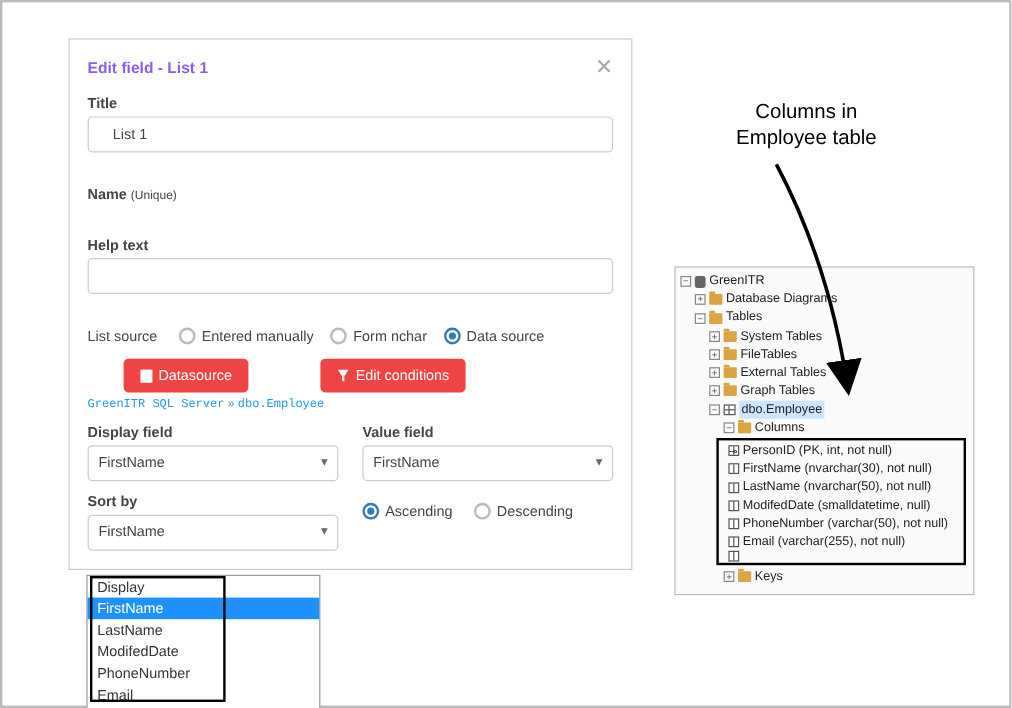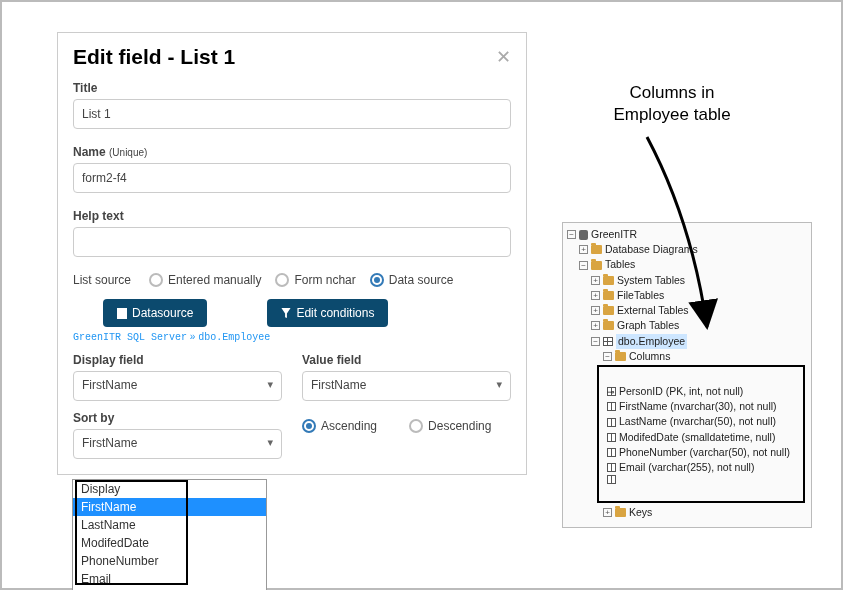--- a/index.html
+++ b/index.html
@@ -2,50 +2,50 @@
 <html><head>
 <meta charset="utf-8">
 <style>
   * { box-sizing: border-box; margin: 0; padding: 0; }
   body { font-family: Arial, Helvetica, sans-serif; background: #fff; }
   .outer-frame { width: 843px; height: 590px; border: 2px solid #bbb; position: relative; background: #fff; }
   
   
   .dialog { position: absolute; left: 55px; top: 30px; width: 470px; border: 1px solid #ccc; background: #fff; padding: 12px 15px 15px; }
   .dialog-header { display: flex; justify-content: space-between; align-items: center; margin-bottom: 12px; }
-  .dialog-title { font-size: 21px; font-weight: bold; color: #000000; }
+  .dialog-title { font-size: 13px; font-weight: bold; color: #8b5cf6; }
   .dialog-close { color: #aaa; font-size: 18px; cursor: pointer; }
   
-  .form-group { margin-bottom: 16px; }
+  .form-group { margin-bottom: 28px; }
   .form-label { font-size: 12px; font-weight: bold; color: #444; display: block; margin-bottom: 4px; }
   .form-label .sub { font-weight: normal; font-size: 10px; }
-  .form-input { width: 100%; border: 1px solid #ccc; border-radius: 4px; padding: 6px 8px; font-size: 12px; color: #444; height: 30px; }
+  .form-input { width: 100%; border: 1px solid #ccc; border-radius: 4px; padding: 6px 20px; font-size: 12px; color: #444; height: 30px; }
   .form-input.empty { height: 30px; }
   
   .radio-row { display: flex; align-items: center; gap: 14px; margin: 10px 0 12px; }
   .radio-row .row-label { font-size: 12px; font-weight: normal; color: #444; margin-right: 4px;}
   .radio-opt { display: flex; align-items: center; gap: 5px; font-size: 12px; color: #444; }
   .radio-circle { width: 14px; height: 14px; border: 2px solid #bbb; border-radius: 50%; display: inline-block; position: relative; }
   .radio-circle.checked { border-color: #337ab7; }
   .radio-circle.checked::after { content: ""; position: absolute; left: 2px; top: 2px; width: 6px; height: 6px; background: #337ab7; border-radius: 50%; }
   
   .btn-row { display: flex; gap: 60px; margin-bottom: 4px; margin-left: 30px;}
-  .btn { background: #0c4a6e; color: #fff; border: none; border-radius: 4px; padding: 7px 14px; font-size: 12px; cursor: pointer; display: inline-flex; align-items: center; gap: 5px; }
+  .btn { background: #ef4444; color: #fff; border: none; border-radius: 4px; padding: 7px 14px; font-size: 12px; cursor: pointer; display: inline-flex; align-items: center; gap: 5px; }
   .btn .icon-db, .btn .icon-filter { width: 10px; height: 11px; display: inline-block; }
   .icon-db { background: #fff; mask: none; }
   .breadcrumb { font-size: 10px; color: #2196f3; margin-top: 3px; margin-bottom: 10px; }
   .breadcrumb a { color: #2196f3; text-decoration: none; font-family: Liberation Mono, monospace; }
   
   .two-col { display: flex; gap: 20px; }
   .col { flex: 1; }
   
   .select { width: 100%; border: 1px solid #ccc; border-radius: 4px; padding: 6px 8px; font-size: 12px; color: #444; height: 30px; background: #fff; position: relative; }
   .select::after { content: "▾"; position: absolute; right: 8px; top: 6px; color: #666; font-size: 11px; }
   
-  .direction-row { display: flex; align-items: center; gap: 32px; margin-top: 8px; }
+  .direction-row { display: flex; align-items: center; gap: 18px; margin-top: 8px; }
   
   
   .dropdown-open { position: absolute; left: 70px; top: 477px; width: 195px; border: 1px solid #999; background: #fff; z-index: 20; }
   .dropdown-open .opt { padding: 2px 8px; font-size: 12px; color: #333; cursor: pointer; }
   .dropdown-open .opt.selected { background: #1e90ff; color: #fff; }
   .dropdown-frame { position: absolute; left: 73px; top: 478px; width: 113px; height: 105px; border: 2px solid #000; z-index: 21; pointer-events: none; }
   
   
   .annotation-text { position: absolute; left: 570px; top: 80px; font-size: 17px; color: #000; line-height: 1.3; text-align: center; width: 200px; }
   
@@ -60,21 +60,21 @@
   .folder-icon { width: 11px; height: 9px; background: #d9a441; border-radius: 1px; display: inline-block; margin-right: 3px; position: relative; }
   .folder-icon::before { content: ""; position: absolute; left: 0; top: -2px; width: 5px; height: 2px; background: #d9a441; border-radius: 1px 1px 0 0;}
   .db-icon { width: 9px; height: 10px; background: #666; border-radius: 2px; display: inline-block; margin-right: 3px; }
   .table-icon { width: 10px; height: 9px; border: 1px solid #555; display: inline-block; margin-right: 3px; position: relative; background: #fff;}
   .table-icon::before { content:""; position:absolute; left:0; top:3px; width:100%; height:1px; background:#555;}
   .table-icon::after { content:""; position:absolute; left:3px; top:0; width:1px; height:100%; background:#555;}
   .col-icon { width: 9px; height: 9px; border: 1px solid #555; display: inline-block; margin-right: 3px; background:#fff; position:relative;}
   .col-icon::before { content:""; position:absolute; left:3px; top:0; width:1px; height:100%; background:#555;}
   .key-icon::after { content:"⊸"; font-size:9px; position:absolute; left:-1px; top:-2px;}
   .hl { background: #cde6ff; padding: 0 2px; }
-  .col-frame { border: 2px solid #000; margin: 1px 2px 2px 30px; padding: 17px 2px; }
+  .col-frame { border: 2px solid #000; margin: 1px 2px 2px 30px; padding: 1px 2px; }
   
   .ind0 { width: 0px; } .ind1 { width: 12px; } .ind2 { width: 24px; } .ind3 { width: 36px; }
 </style>
 </head>
 <body>
 
 <div class="outer-frame">
 
   <div class="dialog">
     <div class="dialog-header">
@@ -84,21 +84,20 @@
 
     <div class="form-group">
       <label class="form-label">Title</label>
       <input class="form-input" value="List 1" style="">
     </div>
 
     <div class="form-group">
       <label class="form-label">
         <span>Name</span> <span class="sub">(Unique)</span>
       </label>
-      <input class="form-input" value="form2-f4" style="">
     </div>
 
     <div class="form-group">
       <label class="form-label">Help text</label>
       <input class="form-input empty" value="" style="">
     </div>
 
     <div class="radio-row">
       <span class="row-label">List source</span>
       <span class="radio-opt">

